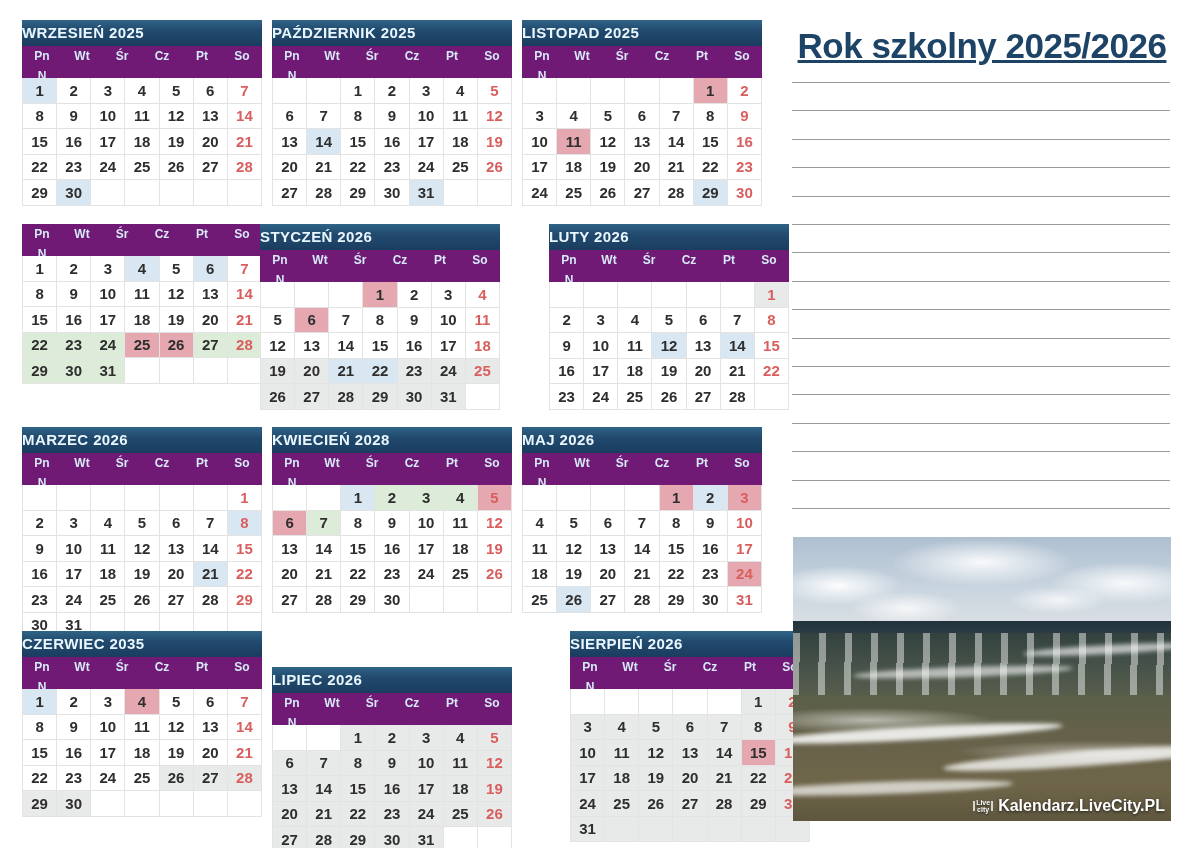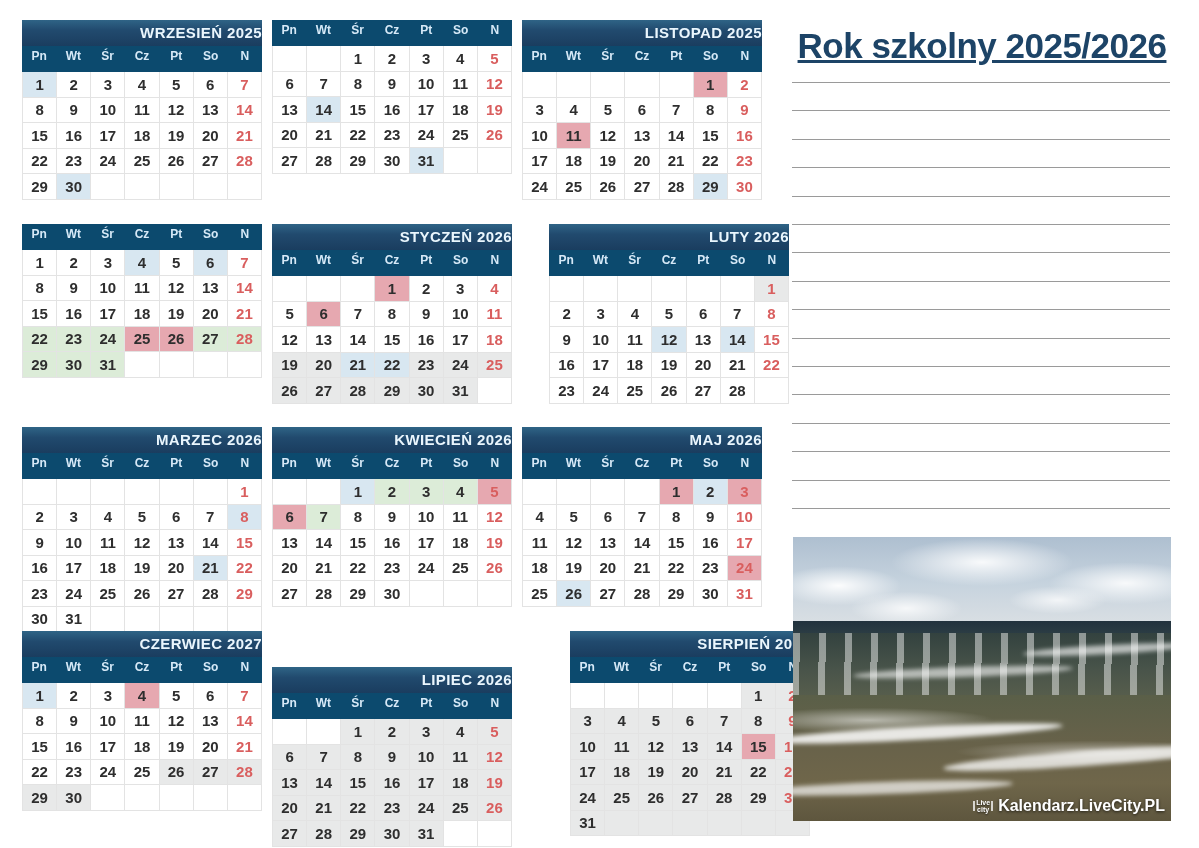--- a/index.html
+++ b/index.html
@@ -4,25 +4,25 @@
 <style>
   html,body{margin:0;padding:0;}
   body{
     width:1199px;height:848px;position:relative;overflow:hidden;
     background:#ffffff;
     font-family:"Liberation Sans",sans-serif;
   }
   
   .month{position:absolute;width:240px;}
   .month-header{
-    height:26px;line-height:26px;text-align:right;
+    height:26px;line-height:26px;text-align:left;
     color:#eaf6fd;font-size:15px;font-weight:bold;letter-spacing:.4px;
     background:linear-gradient(180deg,#2f6486 0%,#214a6e 40%,#1a3d5f 100%);
   }
-  .weekday-row{display:grid;grid-template-columns:repeat(7,1fr);height:26px;background:#0c4a6e;}
+  .weekday-row{display:grid;grid-template-columns:repeat(6,1fr);height:32px;background:#701a75;}
   .weekday{color:#d6e9f7;font-size:12px;font-weight:bold;text-align:center;line-height:20px;}
   .month-body{border-left:1px solid #e3e3e3;}
   .week-row{display:grid;grid-template-columns:repeat(7,1fr);height:25.5px;}
   .cell{
     border-right:1px solid #e3e3e3;border-bottom:1px solid #e3e3e3;
     display:flex;align-items:center;justify-content:center;
     font-size:15px;font-weight:bold;color:#2e2e2e;background:#ffffff;
   }
   .cell.red{color:#d95e5e;}
   .cell.bg-b{background:#d8e7f1;}
@@ -136,20 +136,21 @@
           <div class="cell bg-b">30</div>
           <div class="cell"></div>
           <div class="cell"></div>
           <div class="cell"></div>
           <div class="cell"></div>
           <div class="cell"></div>
         </div>
       </div>
     </div>
     <div class="month" style="left: 272px; top: 20px;">
+      <div class="month-header">PAŹDZIERNIK 2025</div>
       <div class="weekday-row">
         <div class="weekday">Pn</div>
         <div class="weekday">Wt</div>
         <div class="weekday">Śr</div>
         <div class="weekday">Cz</div>
         <div class="weekday">Pt</div>
         <div class="weekday">So</div>
         <div class="weekday">N</div>
       </div>
       <div class="month-body">
@@ -310,21 +311,21 @@
           <div class="cell bg-g">29</div>
           <div class="cell bg-g">30</div>
           <div class="cell bg-g">31</div>
           <div class="cell"></div>
           <div class="cell"></div>
           <div class="cell"></div>
           <div class="cell"></div>
         </div>
       </div>
     </div>
-    <div class="month" style="left: 272px; top: 224px;">
+    <div class="month" style="left: 260px; top: 224px;">
       <div class="month-header">STYCZEŃ 2026</div>
       <div class="weekday-row">
         <div class="weekday">Pn</div>
         <div class="weekday">Wt</div>
         <div class="weekday">Śr</div>
         <div class="weekday">Cz</div>
         <div class="weekday">Pt</div>
         <div class="weekday">So</div>
         <div class="weekday">N</div>
       </div>
@@ -497,21 +498,21 @@
           <div class="cell">31</div>
           <div class="cell"></div>
           <div class="cell"></div>
           <div class="cell"></div>
           <div class="cell"></div>
           <div class="cell"></div>
         </div>
       </div>
     </div>
     <div class="month" style="left: 272px; top: 427px;">
-      <div class="month-header">KWIECIEŃ 2026</div>
+      <div class="month-header">KWIECIEŃ 2028</div>
       <div class="weekday-row">
         <div class="weekday">Pn</div>
         <div class="weekday">Wt</div>
         <div class="weekday">Śr</div>
         <div class="weekday">Cz</div>
         <div class="weekday">Pt</div>
         <div class="weekday">So</div>
         <div class="weekday">N</div>
       </div>
       <div class="month-body">
@@ -615,21 +616,21 @@
           <div class="cell bg-b">26</div>
           <div class="cell">27</div>
           <div class="cell">28</div>
           <div class="cell">29</div>
           <div class="cell">30</div>
           <div class="cell red">31</div>
         </div>
       </div>
     </div>
     <div class="month" style="left: 22px; top: 631px;">
-      <div class="month-header">CZERWIEC 2027</div>
+      <div class="month-header">CZERWIEC 2035</div>
       <div class="weekday-row">
         <div class="weekday">Pn</div>
         <div class="weekday">Wt</div>
         <div class="weekday">Śr</div>
         <div class="weekday">Cz</div>
         <div class="weekday">Pt</div>
         <div class="weekday">So</div>
         <div class="weekday">N</div>
       </div>
       <div class="month-body">

